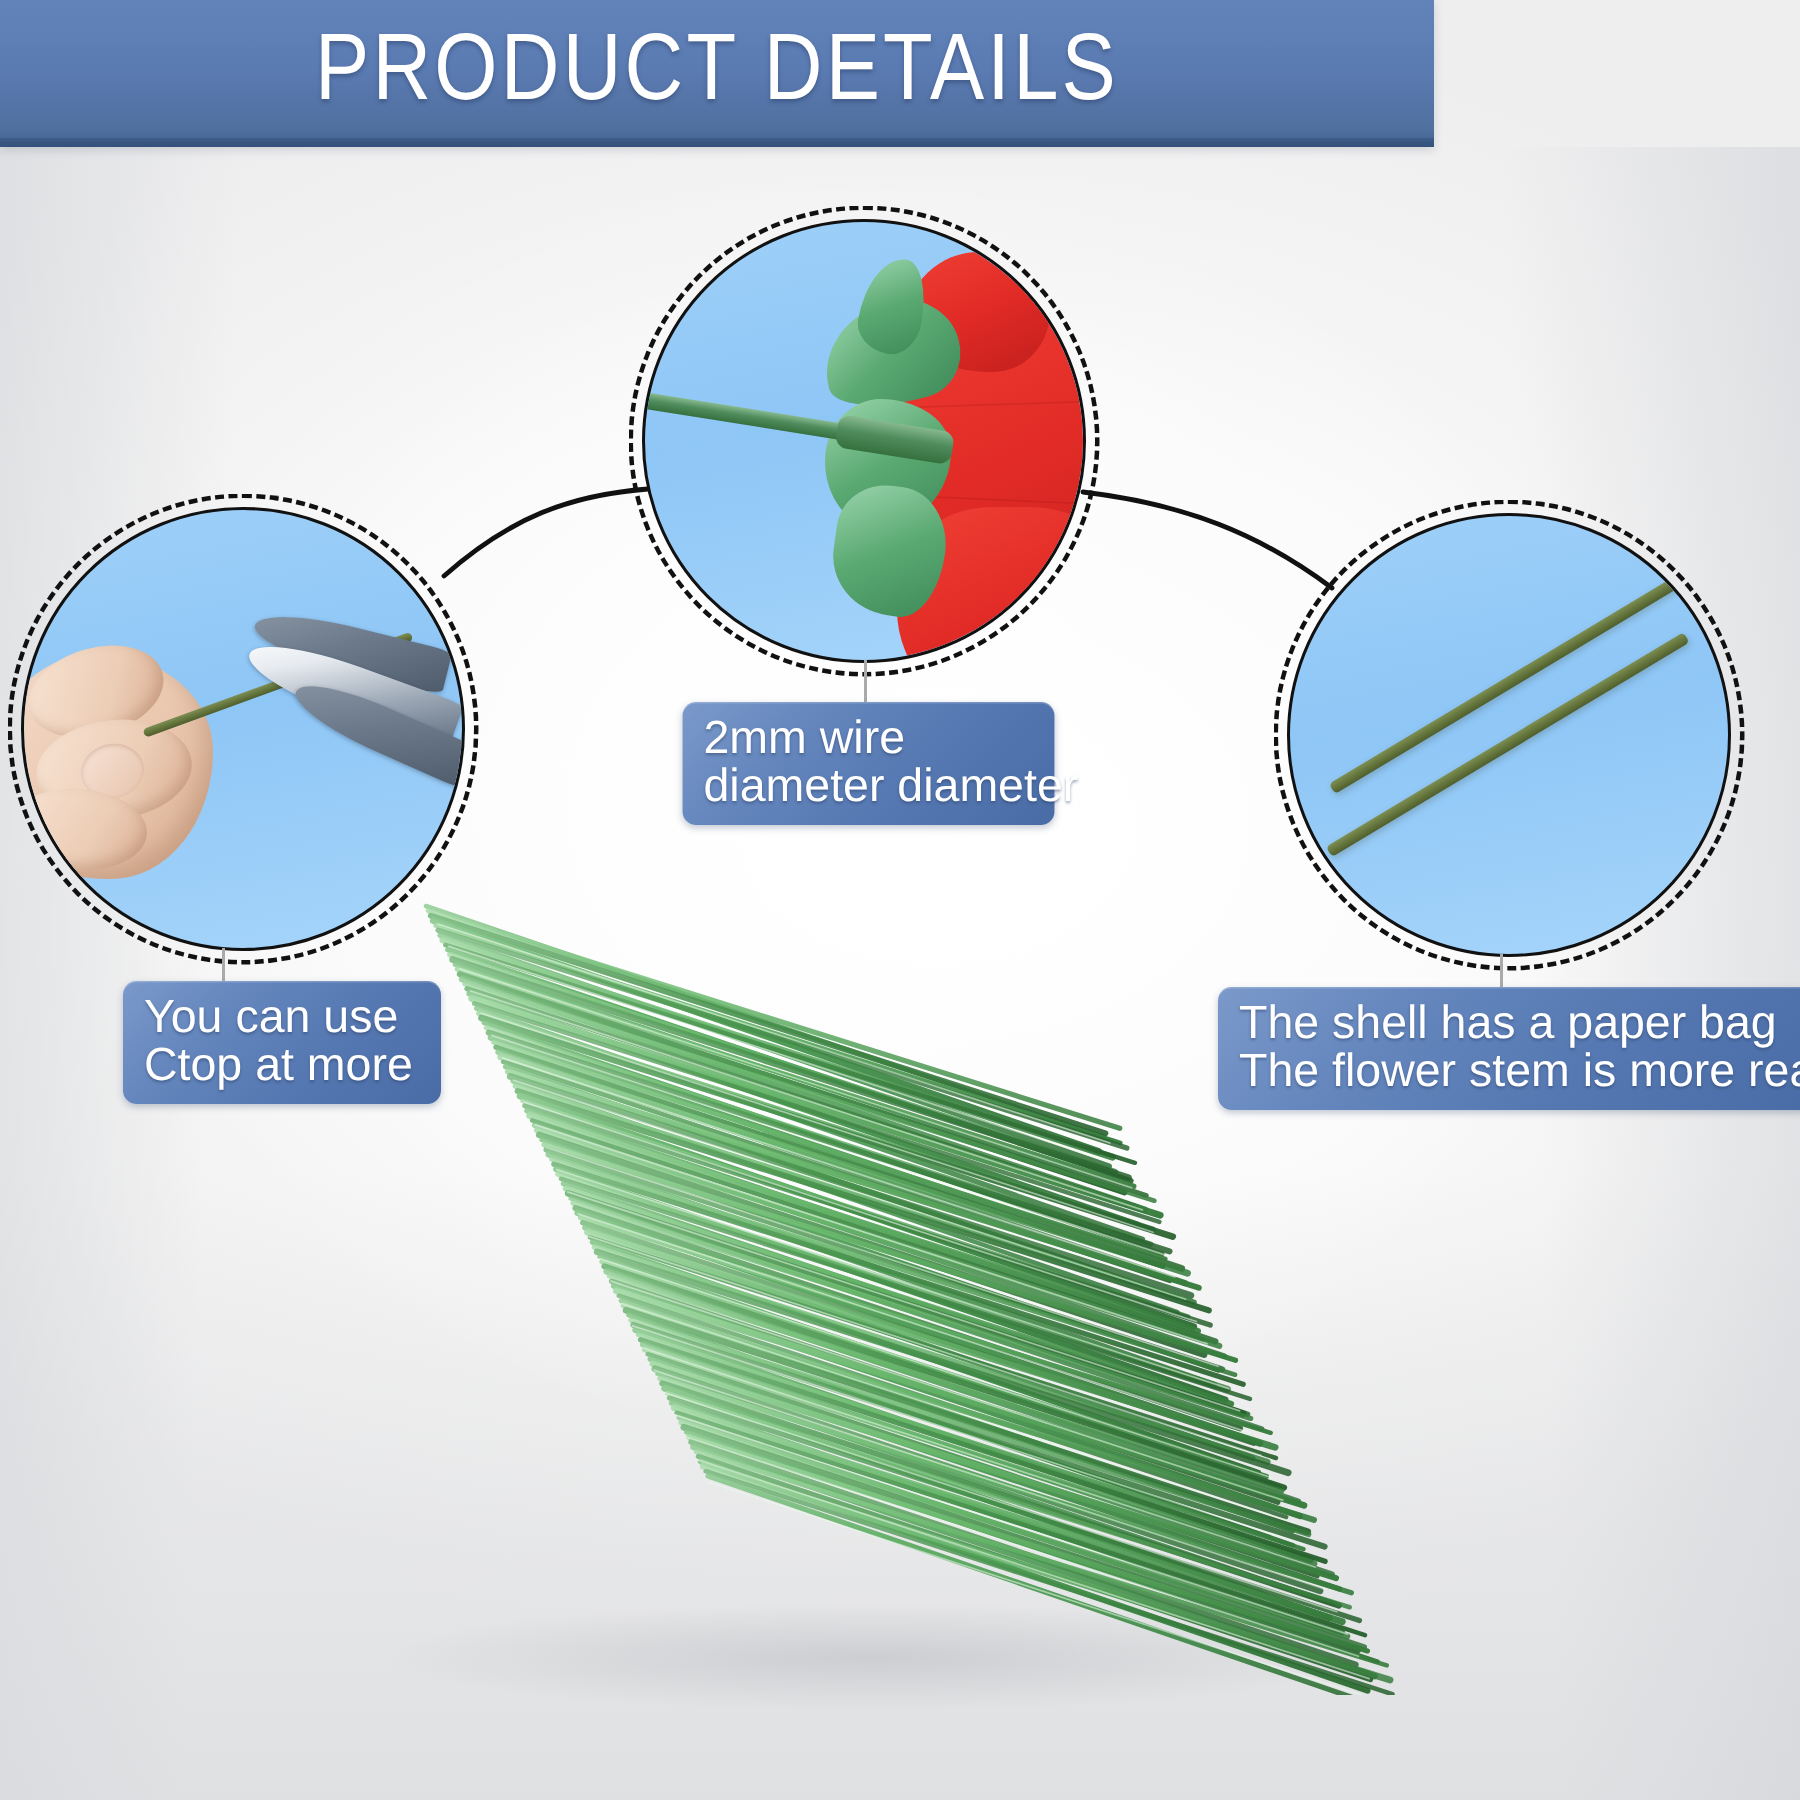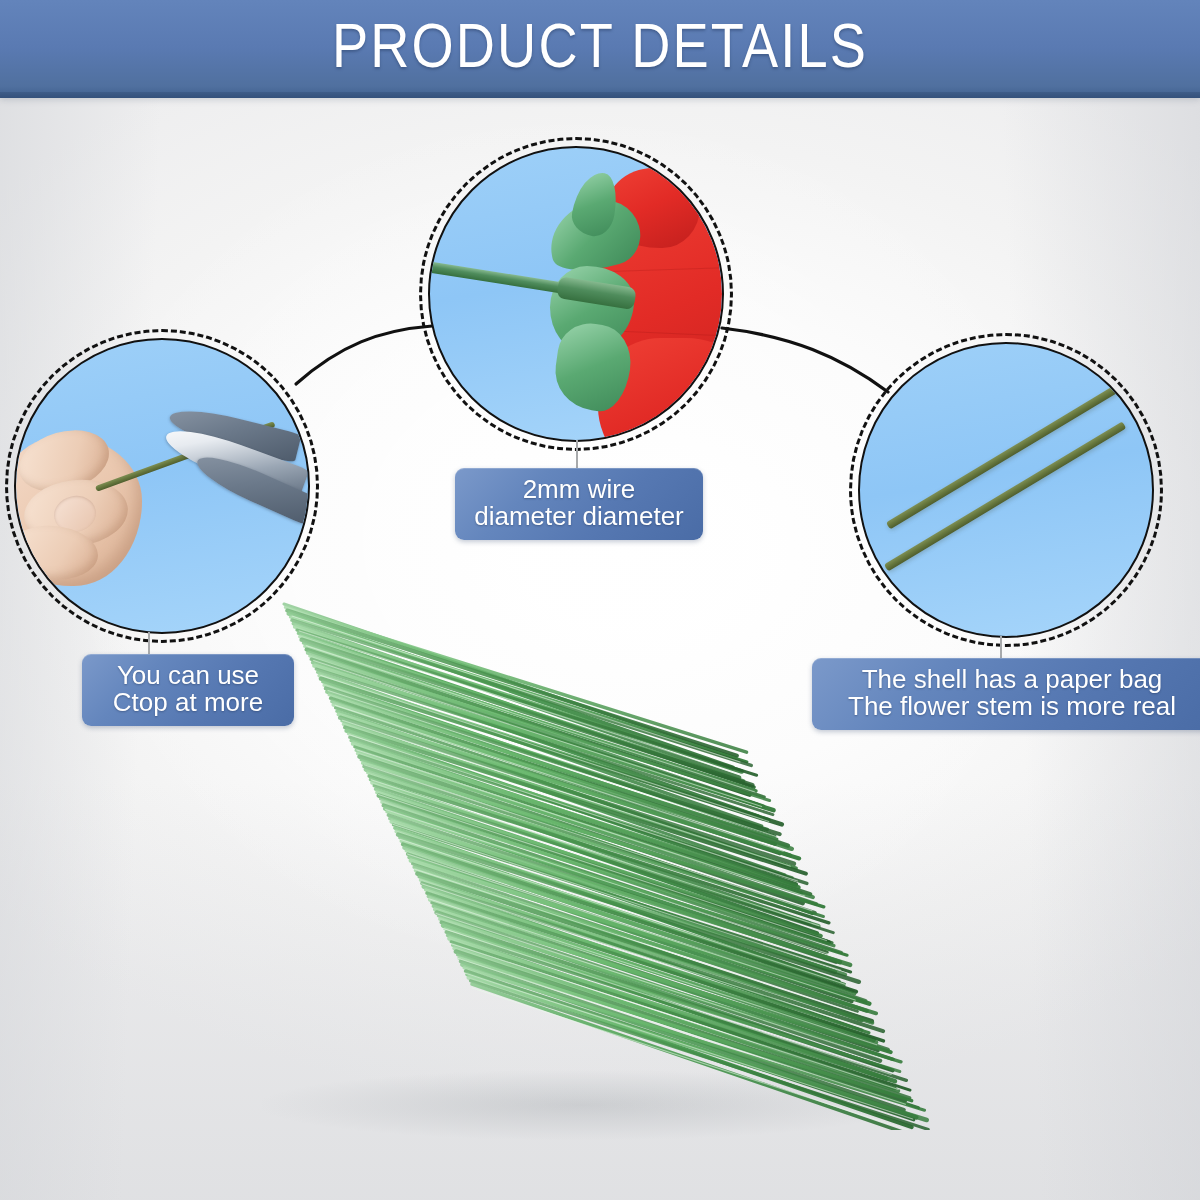--- a/index.html
+++ b/index.html
@@ -35,21 +35,21 @@
     position: absolute;
     left: 0; top: 98px; width: 1200px; height: 1102px;
     background: radial-gradient(ellipse 760px 640px at 48% 40%, rgba(255,255,255,.85) 0%, rgba(255,255,255,0) 68%);
     pointer-events: none;
   }
 
   
   .banner {
     position: absolute;
     left: 0; top: 0;
-    width: 1200px; height: 98px;
+    width: 956px; height: 98px;
     background:
       linear-gradient(180deg, #6384bb 0%, #5a7ab2 48%, #50709f 88%, #3f5f8d 100%);
     box-shadow: 0 2px 6px rgba(80,95,120,.22);
     overflow: hidden;
   }
   .banner::after {
     content: "";
     position: absolute;
     left: 0; right: 0; bottom: 0; height: 6px;
     background: linear-gradient(180deg, rgba(46,72,112,.35), rgba(46,72,112,.62));
@@ -107,23 +107,23 @@
     border-radius: 50%;
   }
 
   
   .chip {
     position: absolute;
     border-radius: 9px;
     background: linear-gradient(135deg, #7b99ca 0%, #6486bd 30%, #5678b2 62%, #4a6ca6 100%);
     box-shadow: 0 2px 5px rgba(60,80,115,.30), inset 0 1px 0 rgba(255,255,255,.20);
     color: #ffffff;
-    text-align: center;
+    text-align: left;
     font-family: "Liberation Sans", "DejaVu Sans", sans-serif;
-    font-size: 26px;
+    font-size: 31px;
     line-height: 1.04;
     font-weight: 400;
     padding: 8px 14px 10px 14px;
     box-sizing: border-box;
     text-shadow: 0 1px 2px rgba(35,55,90,.45);
     white-space: nowrap;
   }
   .chip .line { display: block; }
   .chip-stem {
     position: absolute;

